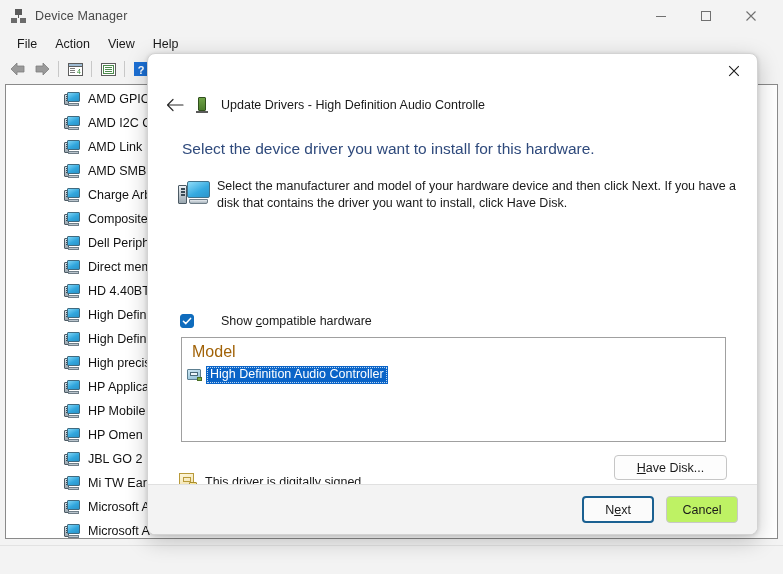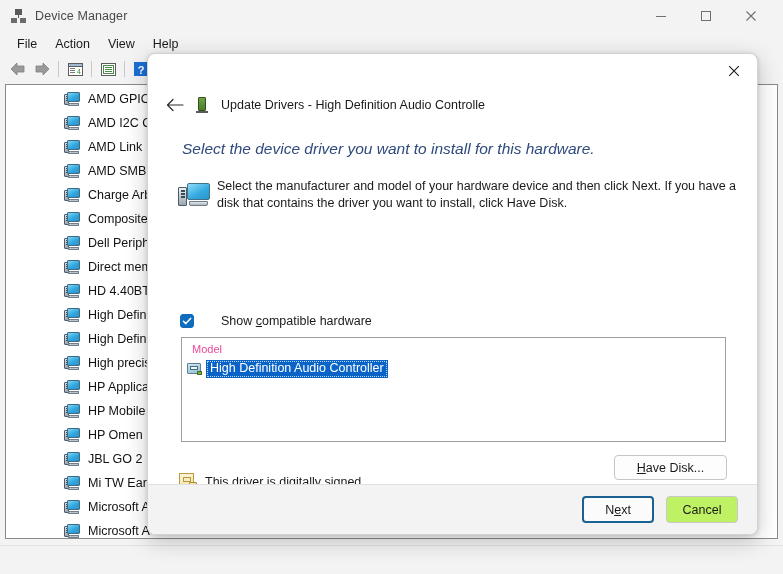--- a/index.html
+++ b/index.html
@@ -256,29 +256,28 @@
     color: #1a1a1a;
     white-space: nowrap;
   }
 
   #dlg-heading {
     position: absolute;
     left: 34px; top: 86px;
     font-size: 15.5px;
     color: #2f4a7c;
     white-space: nowrap;
-    font-style: italic;
   }
 
   #dlg-desc {
     position: absolute;
     left: 30px; top: 124px;
     width: 560px;
     display: flex;
-    align-items: flex-end;
+    align-items: flex-start;
   }
   #desc-icon {
     width: 34px; height: 30px;
     flex: 0 0 auto;
     margin-top: 2px;
     position: relative;
   }
   #desc-icon .mon {
     position: absolute;
     left: 9px; top: 1px;
@@ -352,22 +351,22 @@
   #model-box {
     position: absolute;
     left: 33px; top: 283px;
     width: 545px;
     height: 105px;
     background: #ffffff;
     border: 1px solid #a0a0a0;
     box-sizing: border-box;
   }
   #model-header {
-    font-size: 11px;
-    color: #ec4899;
+    font-size: 16px;
+    color: #a16207;
     padding: 5px 0 0 10px;
   }
   #model-list {
     margin-top: 4px;
   }
   .model-row {
     display: flex;
     align-items: center;
     padding-left: 5px;
     height: 19px;

